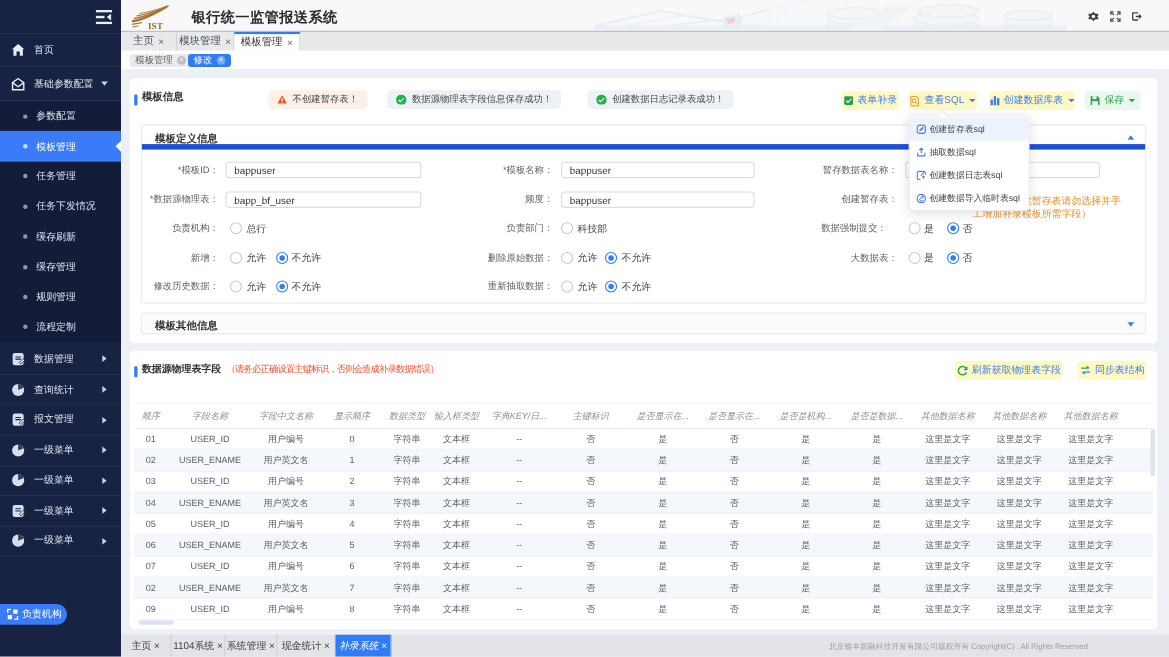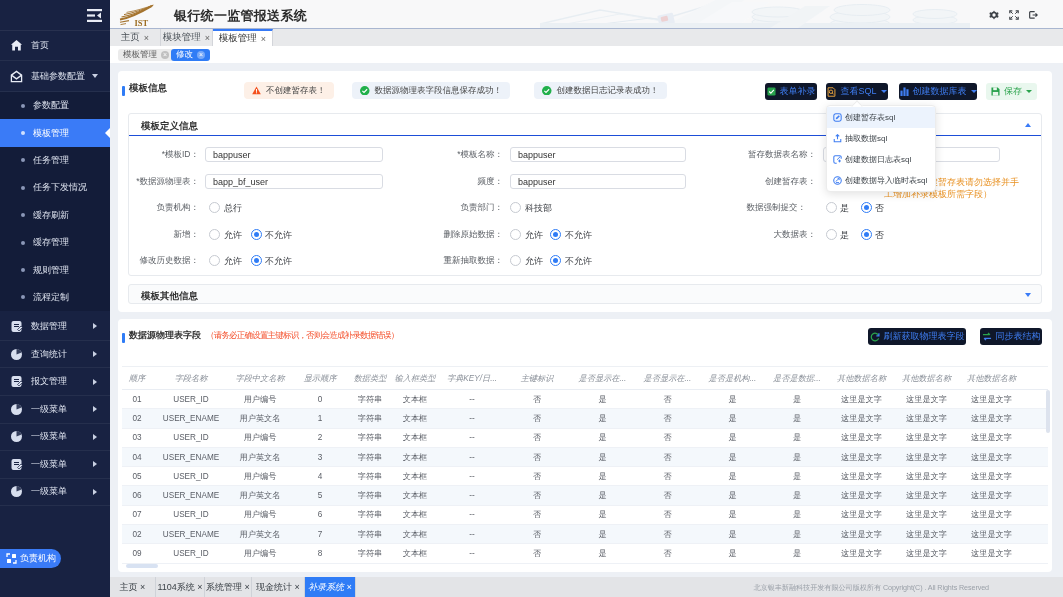--- a/index.html
+++ b/index.html
@@ -51,27 +51,27 @@
 
 .sec-title { position:absolute; font-size:9.5px; font-weight:bold; color:#333; }
 .sec-bar { position:absolute; width:3px; height:10px; background:#2f7cf6; border-radius:1px; }
 
 .badge { position:absolute; height:17px; border-radius:4px; font-size:8.5px; color:#454545; display:flex; align-items:center; padding:0 8px; white-space:nowrap; }
 .badge.warn { background:#fdf0e7; }
 .badge.ok { background:#edf2f9; }
 .bicon { margin-right:5px; flex-shrink:0; }
 
 .tbtn { position:absolute; height:17px; border-radius:3px; font-size:9px; display:flex; align-items:center; justify-content:center; white-space:nowrap; }
-.tbtn.blue { background:#0f172a; color:#3f7ef2;text-align:center; }
+.tbtn.blue { background:#fef9c3; color:#3f7ef2;text-align:center; }
 .tbtn.green { background:#e9f7ee; color:#2aa34c; }
 .tbtn svg { margin-right:4px; flex-shrink:0; }
 .dcaret { display:inline-block; margin-left:4px; width:0; height:0; border-left:3px solid transparent; border-right:3px solid transparent; border-top:3.5px solid currentColor; }
 
 .panel { position:absolute; left:10px; width:914px; border:1px solid #e7eaee; border-radius:3px; background:#fff; }
-.panel-h { height:22px; border-bottom:1px solid #1d4ed8; position:relative; }
+.panel-h { height:22px; border-bottom:5px solid #1d4ed8; position:relative; }
 .panel-h .pt { position:absolute; left:12px; top:6px; font-size:9.5px; font-weight:bold; color:#333; }
 .up-caret { position:absolute; right:10px; top:9px; width:0; height:0; border-left:3.5px solid transparent; border-right:3.5px solid transparent; border-bottom:4px solid #3a7bf7; }
 .down-caret { position:absolute; right:10px; top:9px; width:0; height:0; border-left:3.5px solid transparent; border-right:3.5px solid transparent; border-top:4px solid #3a7bf7; }
 
 .frow { position:absolute; height:27px; width:100%; }
 .flabel { position:absolute; font-size:8.5px; color:#5c6066; top:50%; transform:translateY(-50%); white-space:nowrap; }
 .finput { position:absolute; height:15px; top:6px; border:1px solid #d9dce3; border-radius:3px; background:#fff; font-size:9px; color:#333; display:flex; align-items:center; padding-left:7px; }
 .radio { position:absolute; top:50%; width:11px; height:11px; margin-top:-5.5px; border:1px solid #c6cad1; border-radius:50%; background:#fff; }
 .radio.sel { border:1.4px solid #2f7cf6; }
 .radio.sel:after { content:""; position:absolute; left:50%; top:50%; width:5.5px; height:5.5px; margin:-2.75px 0 0 -2.75px; border-radius:50%; background:#2f7cf6; }

